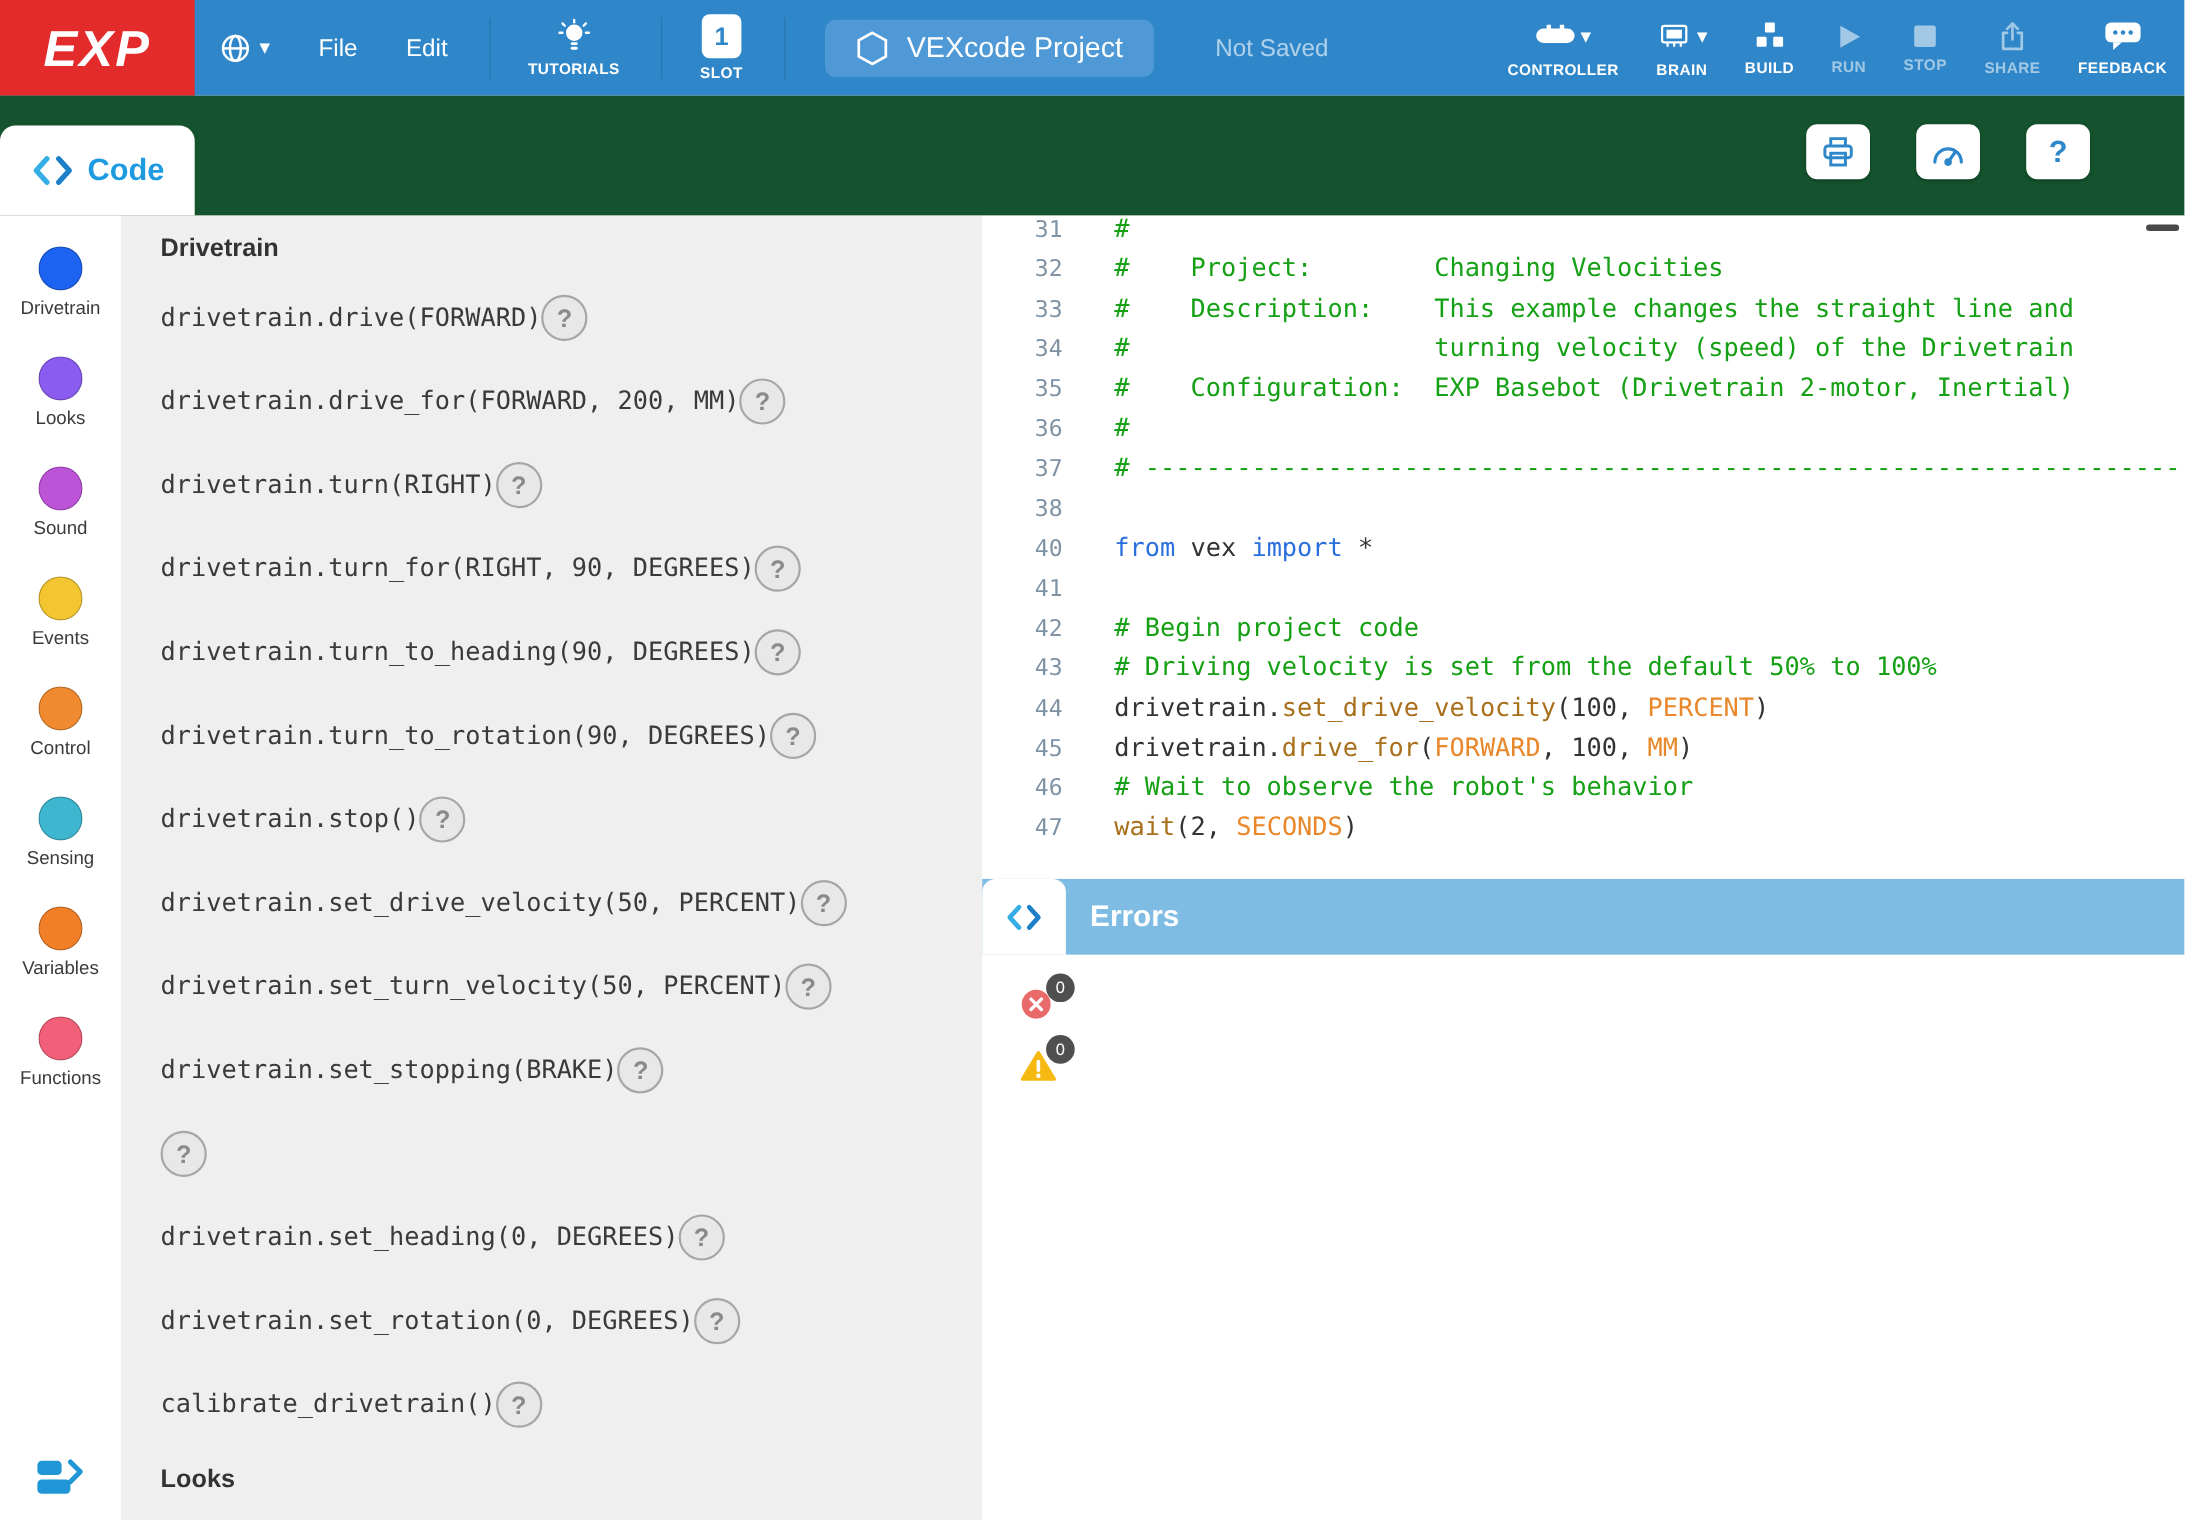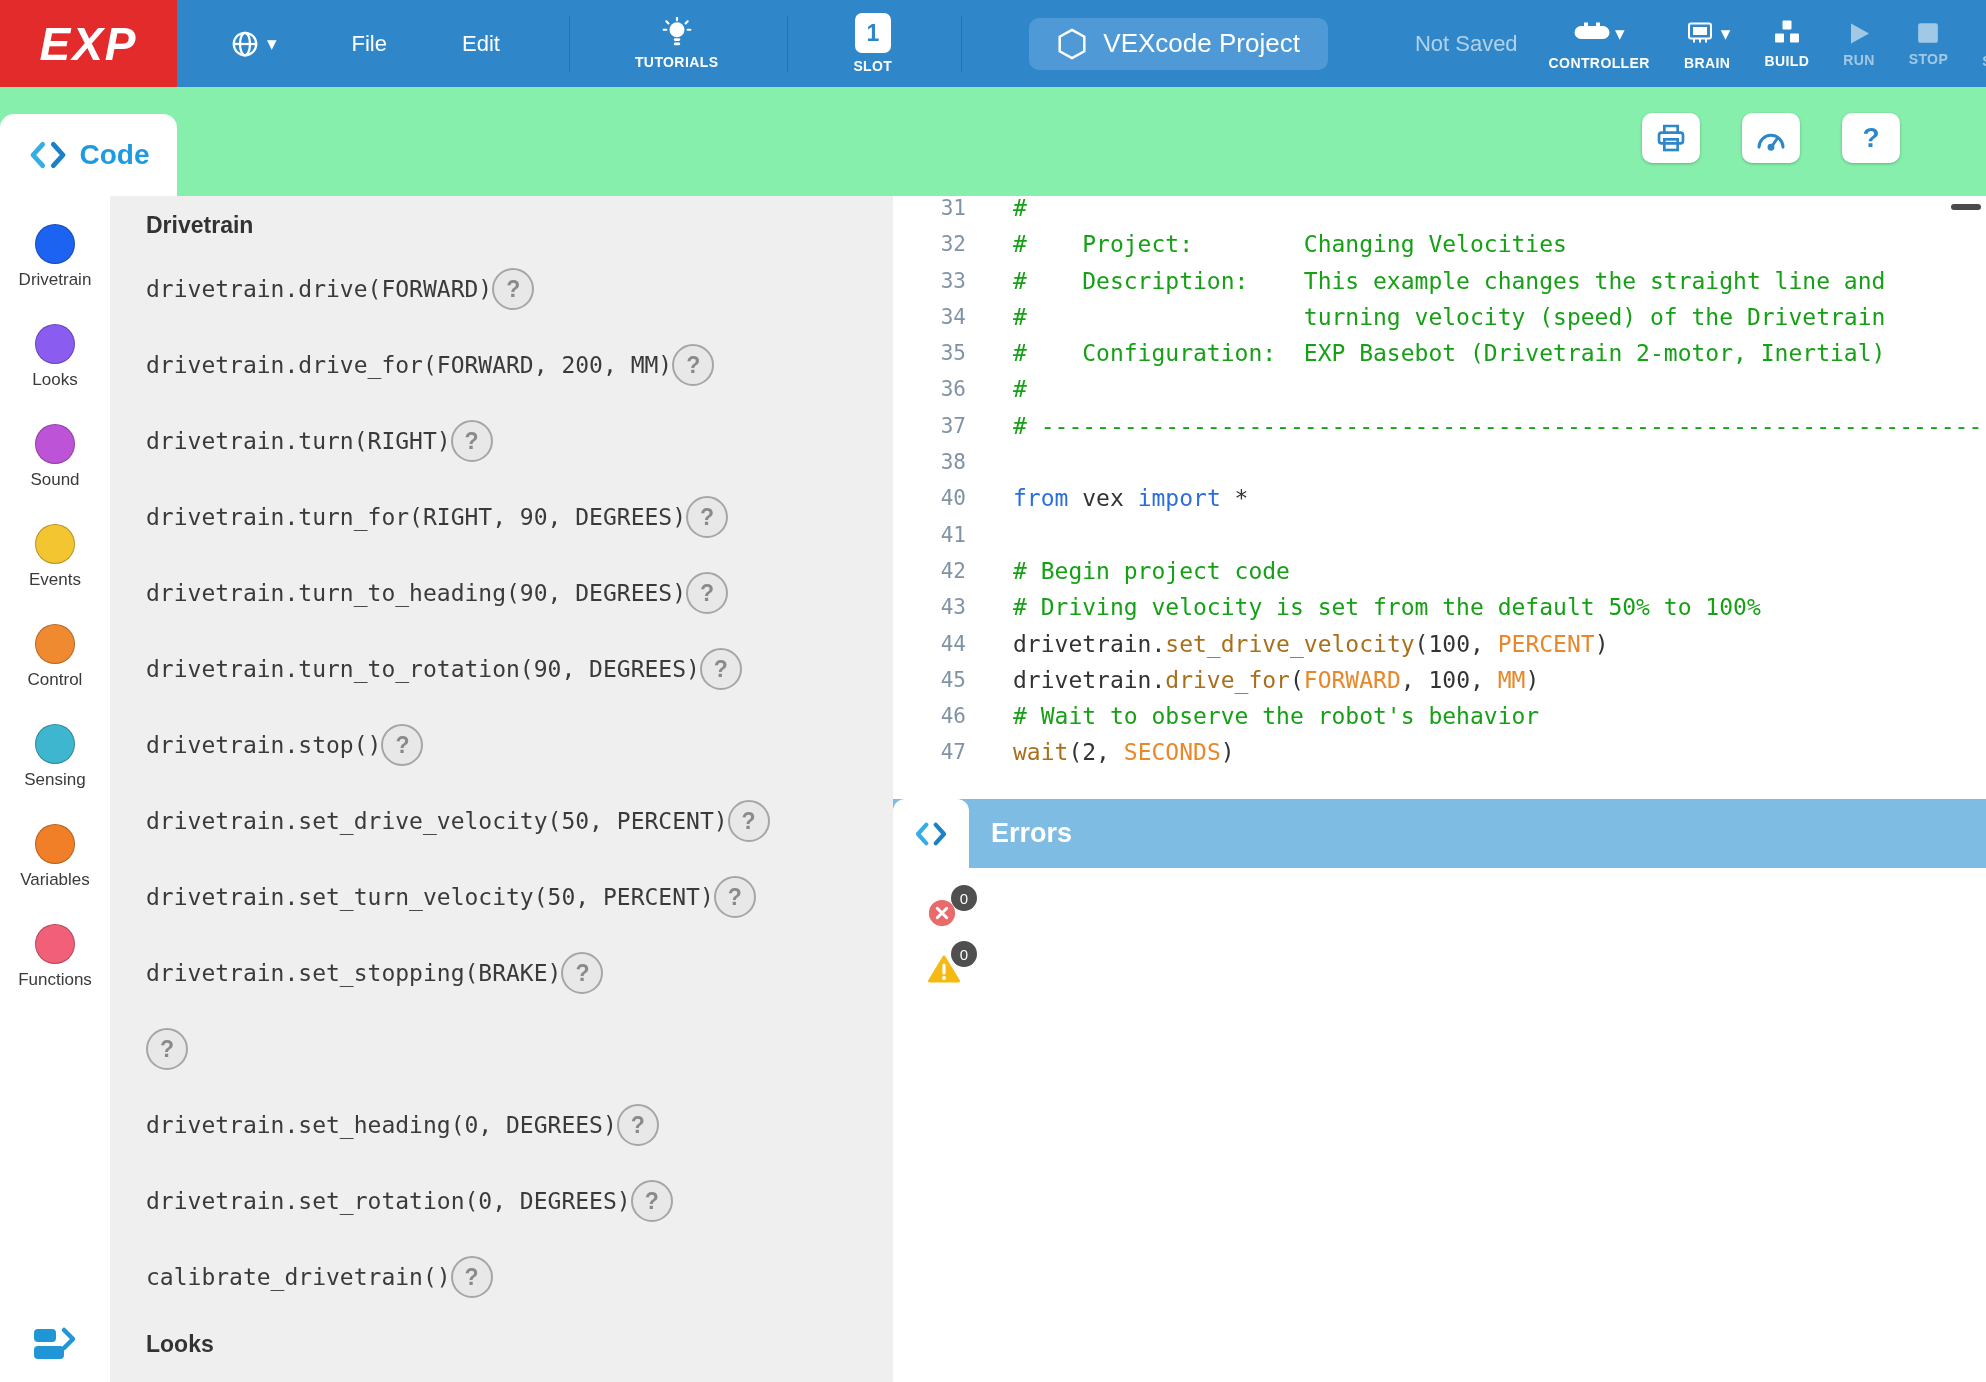--- a/index.html
+++ b/index.html
@@ -1,37 +1,37 @@
 <!DOCTYPE html>
 <html><head>
 <meta charset="utf-8">
 <style>
   * { margin:0; padding:0; box-sizing:border-box; }
   html,body { width:1986px; height:1382px; }
   body { position:relative; overflow:hidden; background:#fff; font-family:"Liberation Sans",sans-serif; }
 
   
-  .topbar { position:absolute; top:0; left:0; width:100%; height:87px; background:#2f87c9; display:flex; align-items:center; color:#fff;gap:31px; }
+  .topbar { position:absolute; top:0; left:0; width:100%; height:87px; background:#2f87c9; display:flex; align-items:center; color:#fff; }
   .logo { width:177px; height:87px; background:#e32b2b; display:flex; align-items:center; justify-content:center; font-size:46px; font-weight:900; font-style:italic; letter-spacing:2px; flex:none; }
   .globe-group { display:flex; align-items:center; gap:7px; margin-left:22px; cursor:pointer; }
   .caret { font-size:19px; line-height:1; }
   .menu-label { background:none; border:none; color:#fff; font-size:22px; font-family:inherit; margin-left:44px; cursor:pointer; }
   .vdiv { width:1px; height:56px; background:rgba(0,0,0,0.15); margin-left:38px; flex:none; }
   .tb-item { display:flex; flex-direction:column; align-items:center; justify-content:center; gap:5px; margin-left:34px; cursor:pointer; }
   .tb-right .tb-item { margin-left:0; }
   .tb-label { font-size:14px; font-weight:700; letter-spacing:0.4px; white-space:nowrap; }
   .icon-row { display:flex; align-items:center; gap:5px; height:34px; }
   .slot-icon { width:36px; height:40px; background:#fff; border-radius:7px; display:flex; align-items:center; justify-content:center; color:#2f87c9; font-weight:700; font-size:23px; }
   .project-pill { display:flex; align-items:center; gap:16px; height:52px; padding:0 28px; margin-left:36px; background:#4f9ad6; border-radius:10px; font-size:26px; cursor:pointer; white-space:nowrap; }
   .save-status { margin-left:56px; font-size:22px; color:rgba(255,255,255,0.62); white-space:nowrap; }
   .tb-right { margin-left:auto; display:flex; gap:34px; margin-right:16px; }
   .disabled { opacity:0.55; }
 
   
-  .subbar { position:absolute; top:87px; left:0; width:100%; height:109px; background:#86efac; }
+  .subbar { position:absolute; top:87px; left:0; width:100%; height:109px; background:#14532d; }
   .code-tab { position:absolute; left:0; bottom:0; width:177px; height:82px; background:#fff; border-radius:14px 14px 0 0; display:flex; align-items:center; justify-content:center; gap:12px; cursor:pointer; }
   .code-tab-label { color:#1e9be0; font-size:28px; font-weight:600; }
   .subbar-actions { position:absolute; right:86px; top:26px; display:flex; gap:42px; }
   .icon-btn { width:58px; height:50px; background:#fff; border:none; border-radius:10px; box-shadow:0 1px 3px rgba(0,0,0,0.25); display:flex; align-items:center; justify-content:center; color:#2d87c9; font-size:28px; font-weight:700; cursor:pointer; font-family:inherit; }
 
   
   .sidebar { position:absolute; top:196px; left:0; width:110px; bottom:0; background:#fff; display:flex; flex-direction:column; align-items:center; padding-top:28px; }
   .cat-item { display:flex; flex-direction:column; align-items:center; height:100px; cursor:pointer; }
   .cat-dot { width:40px; height:40px; border-radius:50%; border:1px solid rgba(0,0,0,0.25); }
   .cat-label { margin-top:6px; font-size:17px; color:#3a3a3a; }

